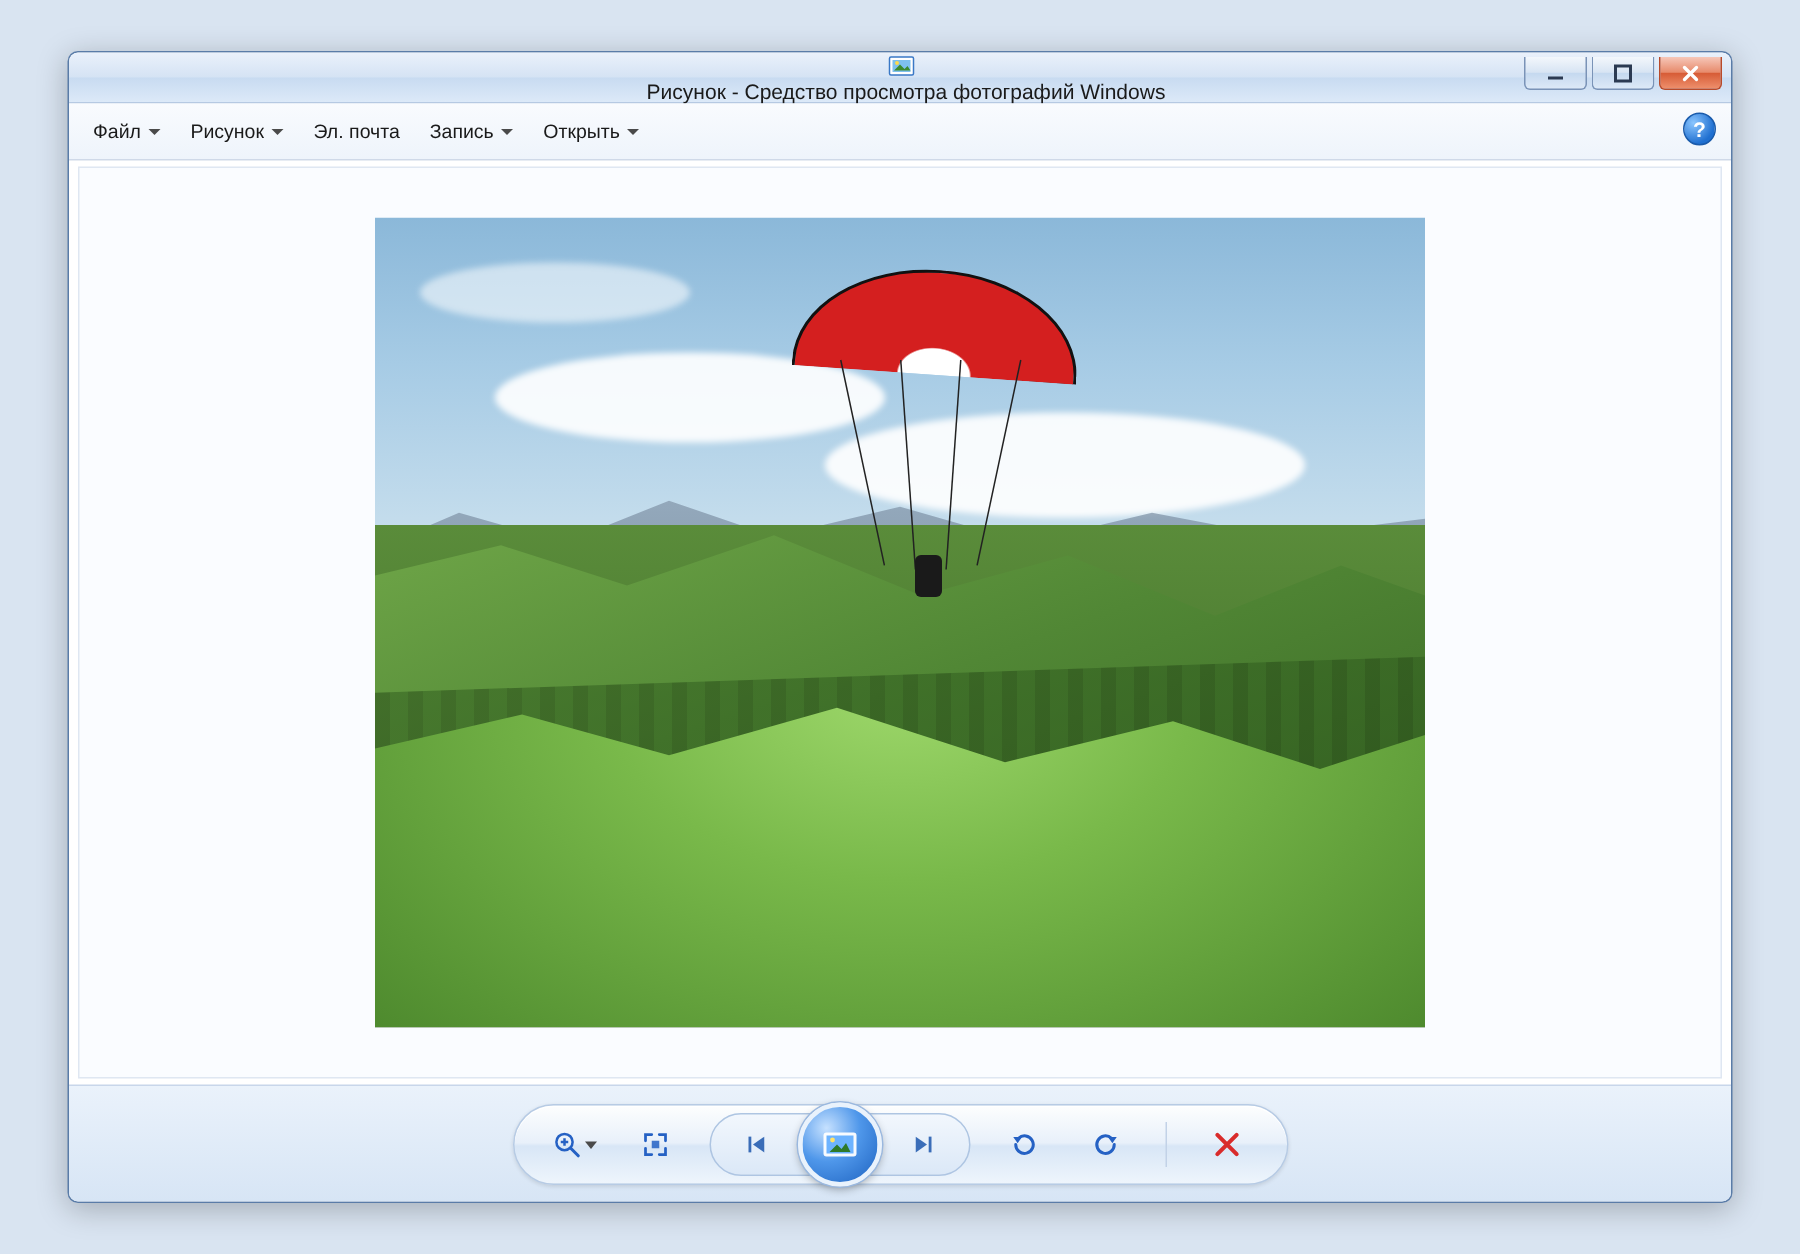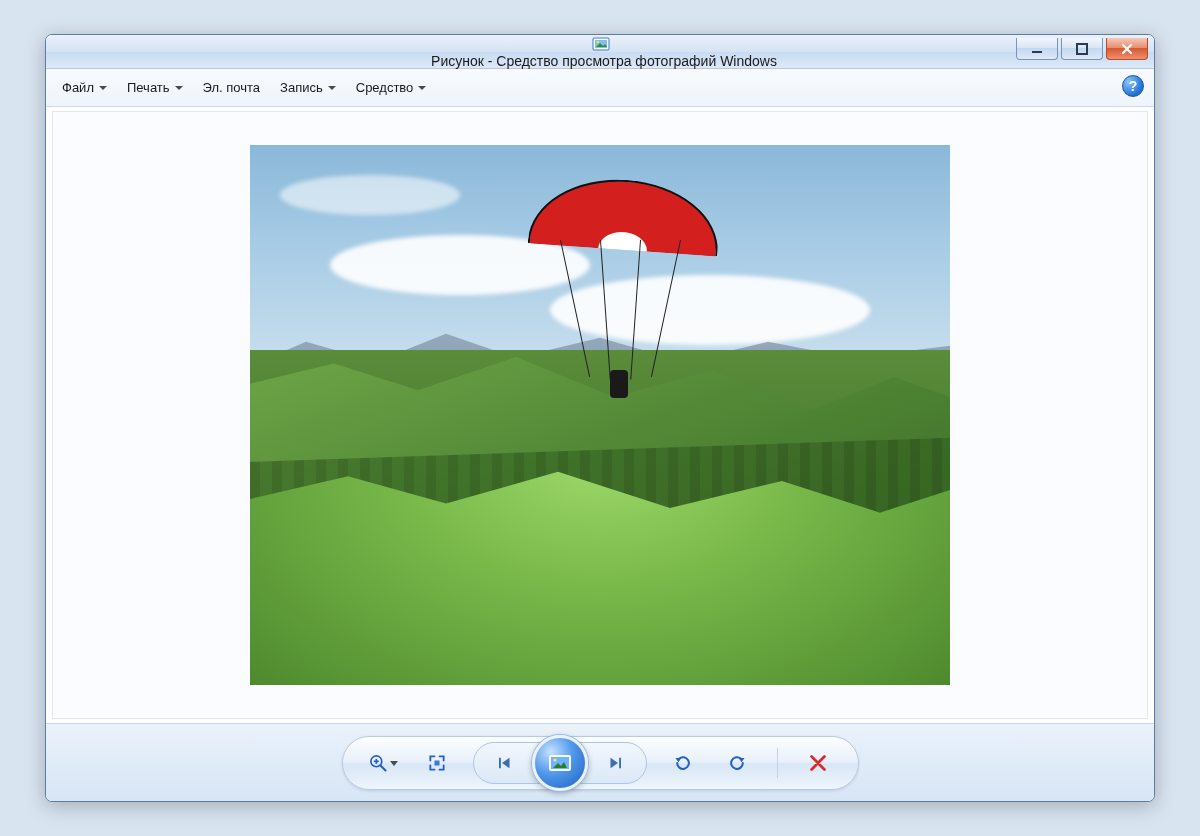--- a/index.html
+++ b/index.html
@@ -265,32 +265,32 @@
       </div>
     </div>
   </div>
 
   <div class="menubar">
     <div class="menu-item">
       <span>Файл</span>
       <span class="drop-arrow"></span>
     </div>
     <div class="menu-item">
-      <span>Печать</span>
+      <span>Рисунок</span>
       <span class="drop-arrow"></span>
     </div>
     <div class="menu-item">
       <span>Эл. почта</span>
     </div>
     <div class="menu-item">
       <span>Запись</span>
       <span class="drop-arrow"></span>
     </div>
     <div class="menu-item">
-      <span>Средство</span>
+      <span>Открыть</span>
       <span class="drop-arrow"></span>
     </div>
     <div class="help-btn">
       <span>?</span>
     </div>
   </div>
 
   <div class="viewport">
     <div class="photo" title="Paraglider with red canopy over green mountain valley with clouds">
       <div class="sky"></div>

